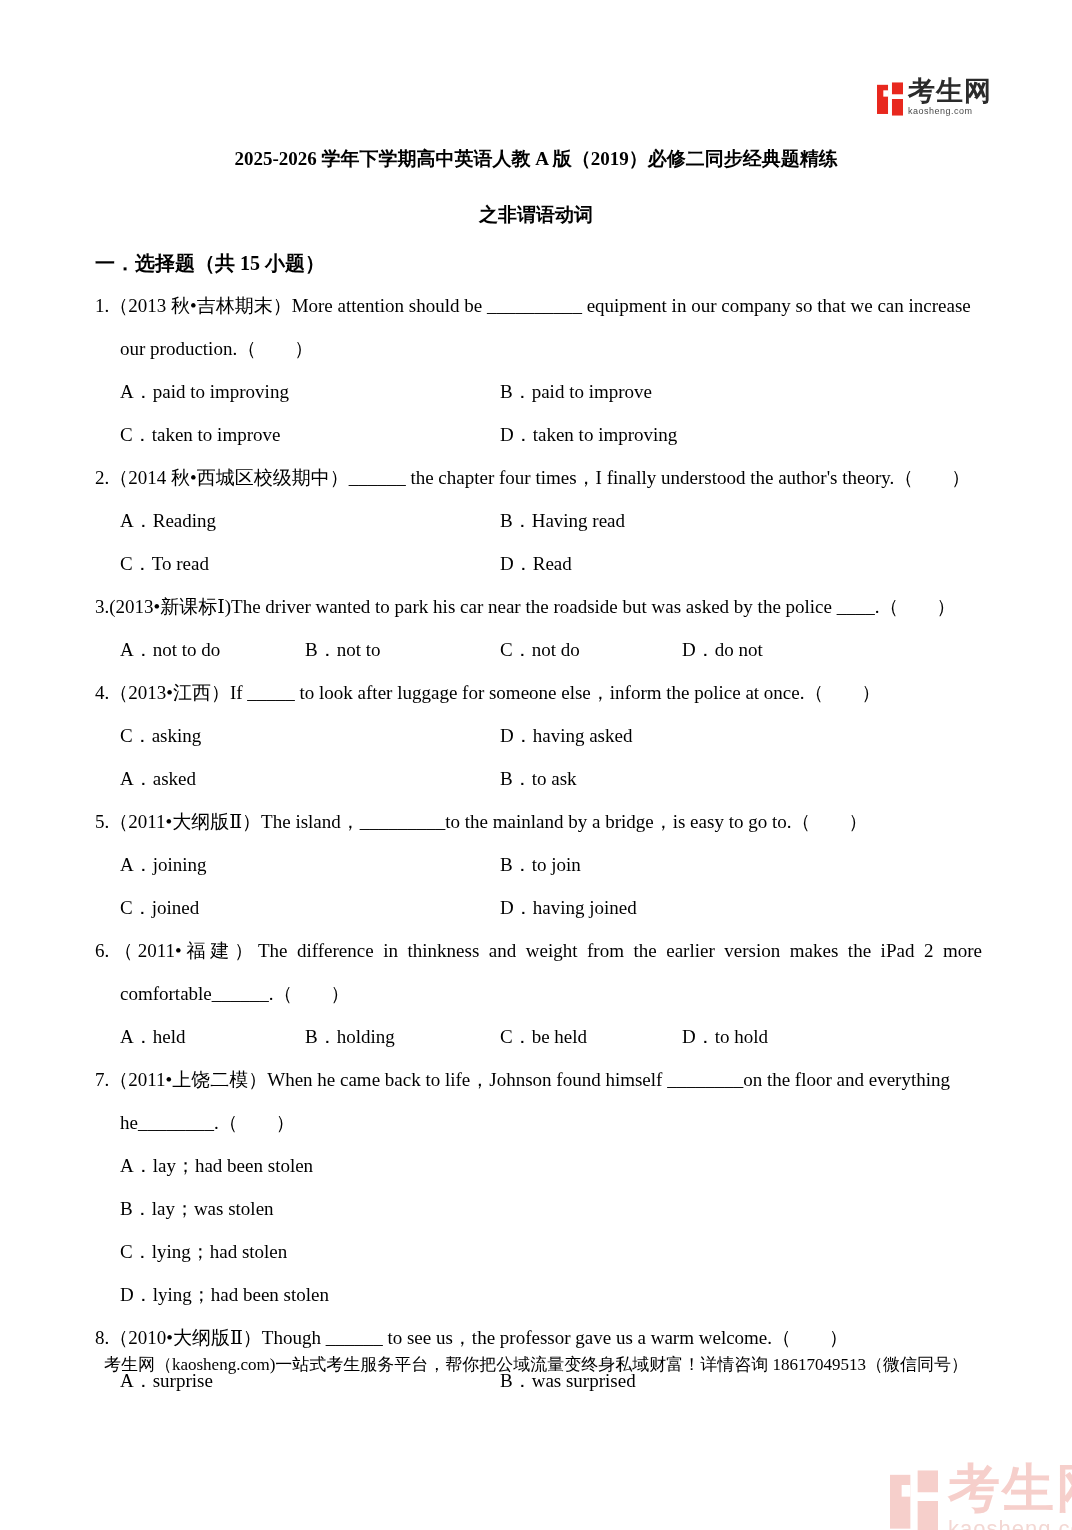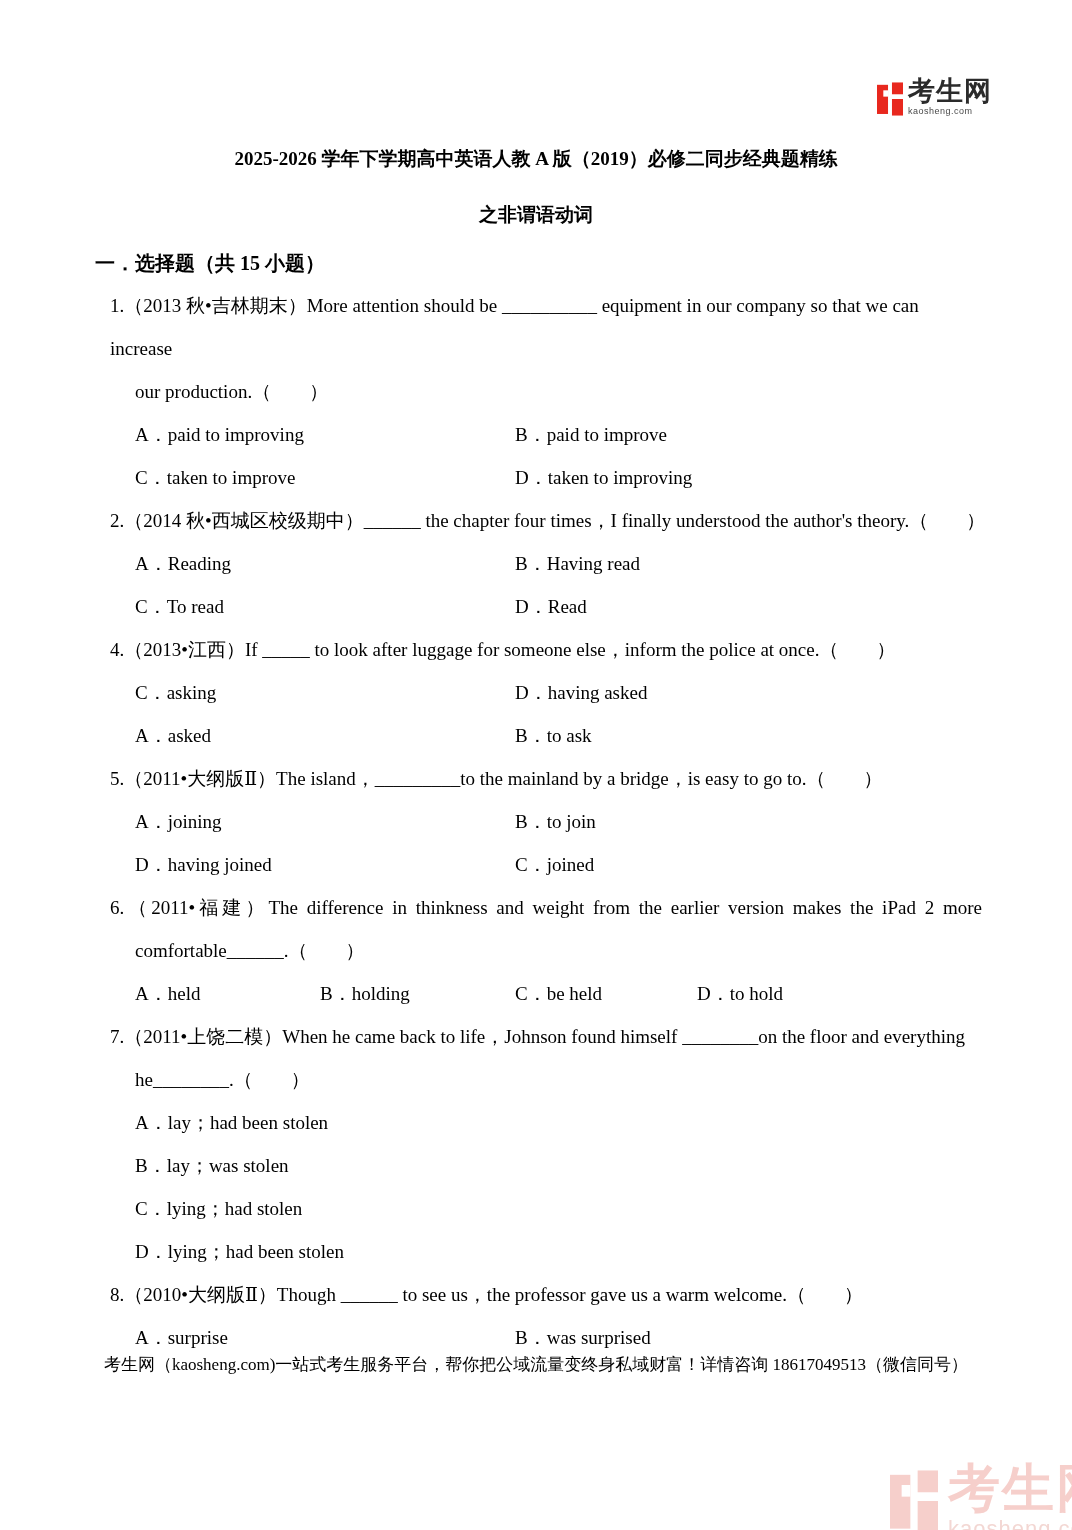--- a/index.html
+++ b/index.html
@@ -59,21 +59,21 @@
     left: 95px;
     font-size: 20px;
     font-weight: bold;
     line-height: 32px;
   }
 
   
   .content {
     position: absolute;
     top: 284px;
-    left: 110px;
+    left: 95px;
     right: 90px;
     font-size: 19px;
   }
   .line { line-height: 43px; white-space: nowrap; }
   .line.wrap { white-space: normal; }
   .indent { padding-left: 25px; }
   .justify {
     white-space: normal;
     text-align: justify;
     text-align-last: justify;
@@ -170,42 +170,51 @@
       <div class="line opts opts2">
         <span>A．Reading</span>
         <span>B．Having read</span>
       </div>
       <div class="line opts opts2">
         <span>C．To read</span>
         <span>D．Read</span>
       </div>
     </div>
 
+    <div>
+      <div class="line">3.(2013•新课标Ⅰ)The driver wanted to park his car near the roadside but was asked by the police ____.（　　）</div>
+      <div class="line opts opts4">
+        <span>A．not to do</span>
+        <span>B．not to</span>
+        <span>C．not do</span>
+        <span>D．do not</span>
+      </div>
+    </div>
 
     <div>
       <div class="line">4.（2013•江西）If _____ to look after luggage for someone else，inform the police at once.（　　）</div>
       <div class="line opts opts2">
         <span>C．asking</span>
         <span>D．having asked</span>
       </div>
       <div class="line opts opts2">
         <span>A．asked</span>
         <span>B．to ask</span>
       </div>
     </div>
 
     <div>
       <div class="line">5.（2011•大纲版Ⅱ）The island，_________to the mainland by a bridge，is easy to go to.（　　）</div>
       <div class="line opts opts2">
         <span>A．joining</span>
         <span>B．to join</span>
       </div>
       <div class="line opts opts2">
+        <span>C．joined</span>
         <span>D．having joined</span>
-        <span>C．joined</span>
       </div>
     </div>
 
     <div>
       <div class="line justify">6.（2011•福建）The difference in thinkness and weight from the earlier version makes the iPad 2 more</div>
       <div class="line indent">comfortable______.（　　）</div>
       <div class="line opts opts4">
         <span>A．held</span>
         <span>B．holding</span>
         <span>C．be held</span>

